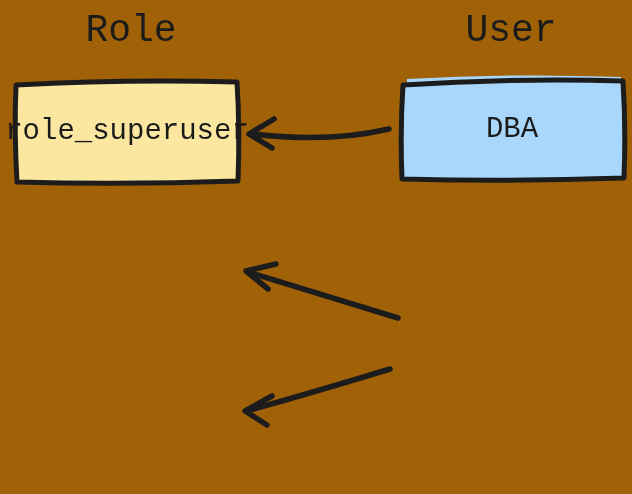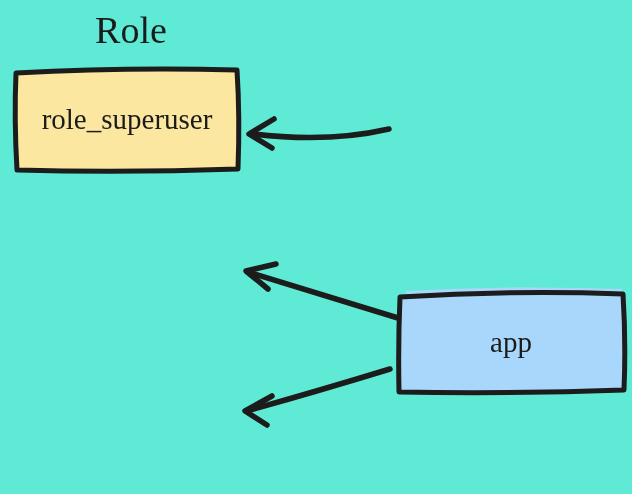--- a/index.html
+++ b/index.html
@@ -4,23 +4,23 @@
 <style>
   html, body {
     margin: 0;
     padding: 0;
     background: #ffffff;
   }
   .canvas {
     position: relative;
     width: 632px;
     height: 494px;
-    background: #5eead4;
+    background: #a16207;
     overflow: hidden;
-    font-family: Liberation Serif, serif;
+    font-family: Liberation Mono, monospace;
     color: #1b1b1b;
   }
   .col-title {
     position: absolute;
     font-size: 38px;
     line-height: 1.1;
     color: #1b1b1b;
     text-align: center;
     white-space: nowrap;
   }
@@ -66,37 +66,38 @@
     stroke-linejoin: round;
     stroke-linecap: round;
   }
 </style>
 </head>
 <body>
 
 <div class="canvas">
 
   <div class="col-title" style="left:60px; top:10px; width:142px;">Role</div>
+  <div class="col-title" style="left:440px; top:10px; width:142px;">User</div>
 
-  <div class="node" style="left:12px; top:63px; width:230px; height:112px;">
+  <div class="node" style="left:12px; top:75px; width:230px; height:112px;">
     <svg width="230" height="112" viewBox="0 0 230 112">
       <path class="sketch-rect" fill="#fbe7a0" d="M4 10 Q114 4 225 7 Q228 53 226 106 Q112 110 5 107 Q2 56 4 10 Z"></path>
     </svg>
     <span class="label">role_superuser</span>
   </div>
 
+  <div class="node" style="left:397px; top:73px; width:230px; height:112px;">
+    <svg width="230" height="112" viewBox="0 0 230 112">
+      <path fill="#a9d7fb" d="M10 6 Q115 0 224 4 L224 62 L10 62 Z"></path>
+      <path class="sketch-rect" fill="#a9d7fb" d="M6 12 Q116 5 226 8 Q229 55 227 105 Q114 109 5 106 Q3 57 6 12 Z"></path>
+    </svg>
+    <span class="label">DBA</span>
+  </div>
 
 
-  <div class="node" style="left:394px; top:286px; width:234px; height:112px;">
-    <svg width="234" height="112" viewBox="0 0 234 112">
-      <path fill="#a9d7fb" d="M12 5 Q118 -1 228 3 L228 62 L12 62 Z"></path>
-      <path class="sketch-rect" fill="#a9d7fb" d="M6 11 Q118 4 229 8 Q232 56 230 104 Q115 108 5 106 Q4 57 6 11 Z"></path>
-    </svg>
-    <span class="label">app</span>
-  </div>
 
 
   <svg class="arrows" width="632" height="494" viewBox="0 0 632 494">
     <g>
       <path d="M389 129 Q328 143 253 134"></path>
       <path d="M274 119 L249 134 L272 148"></path>
     </g>
     <g>
       <path d="M398 318 Q326 296 251 273"></path>
       <path d="M276 264 L246 271 L268 289"></path>

